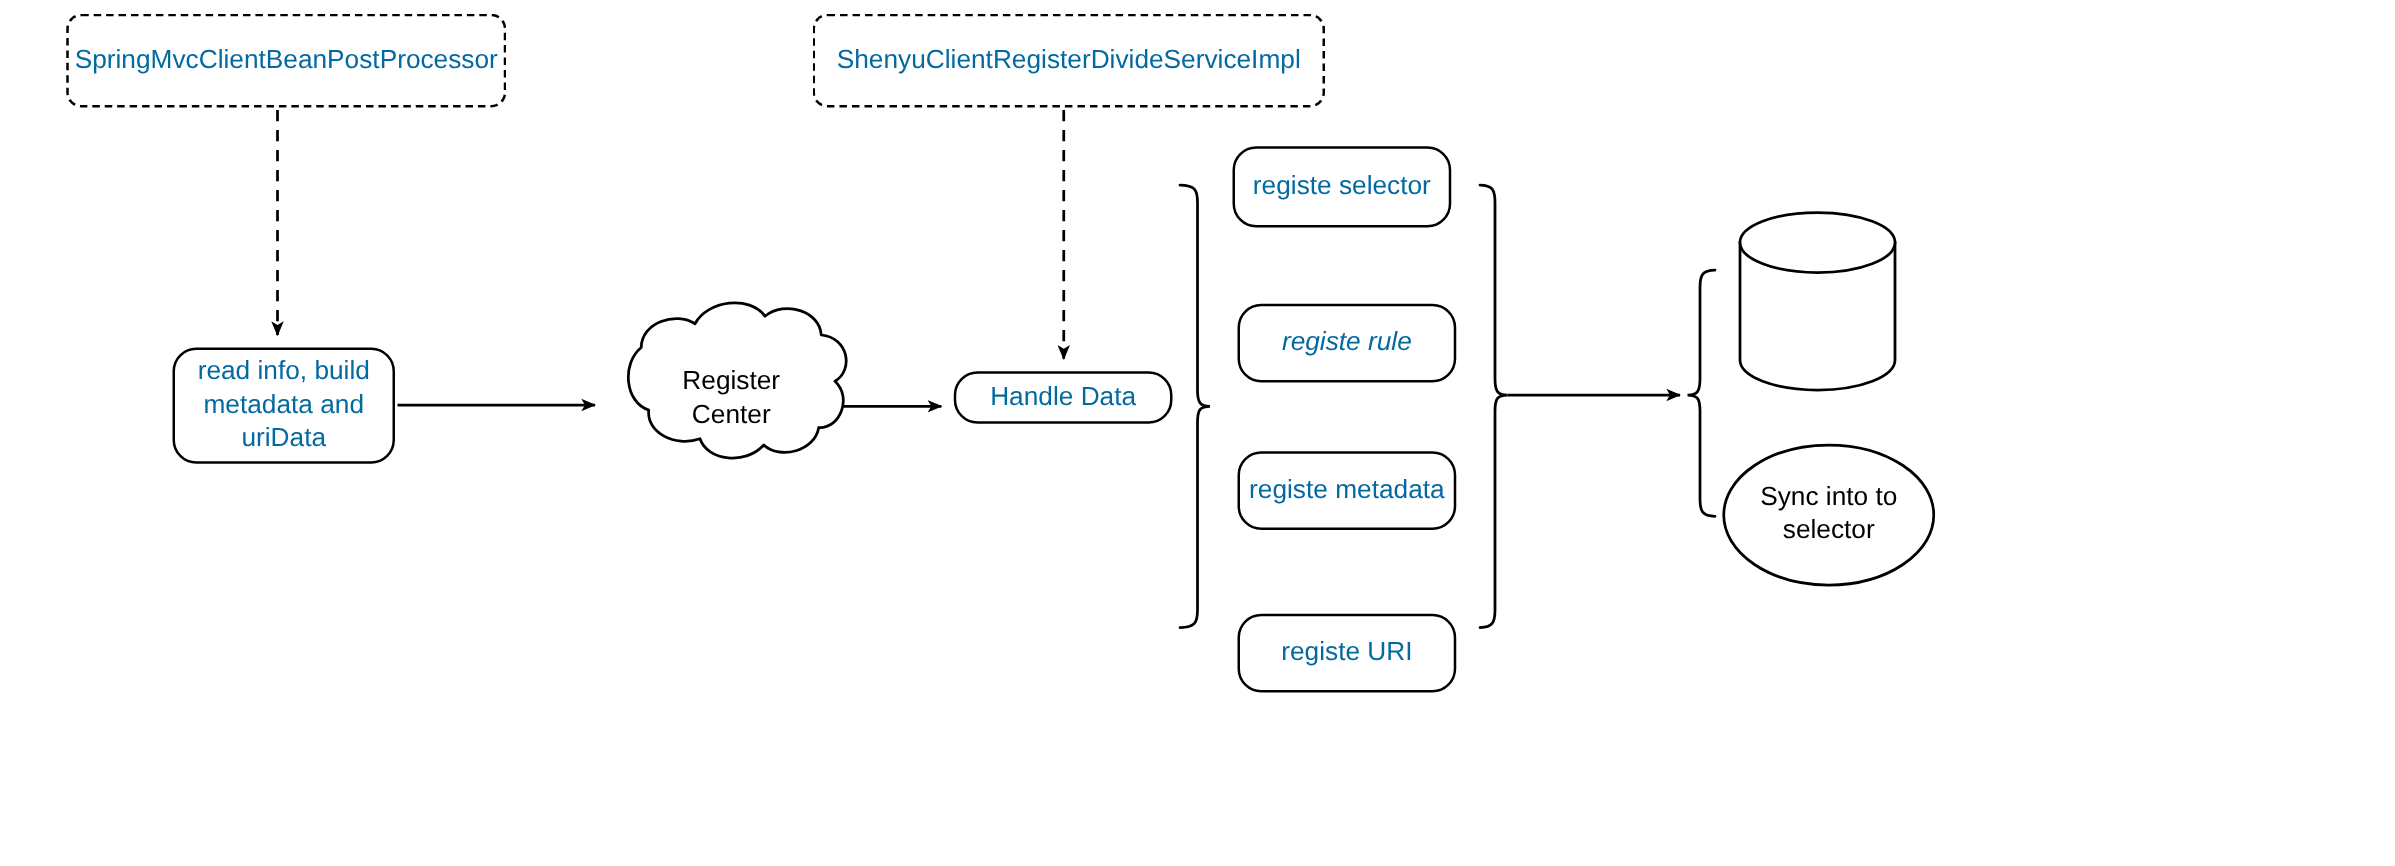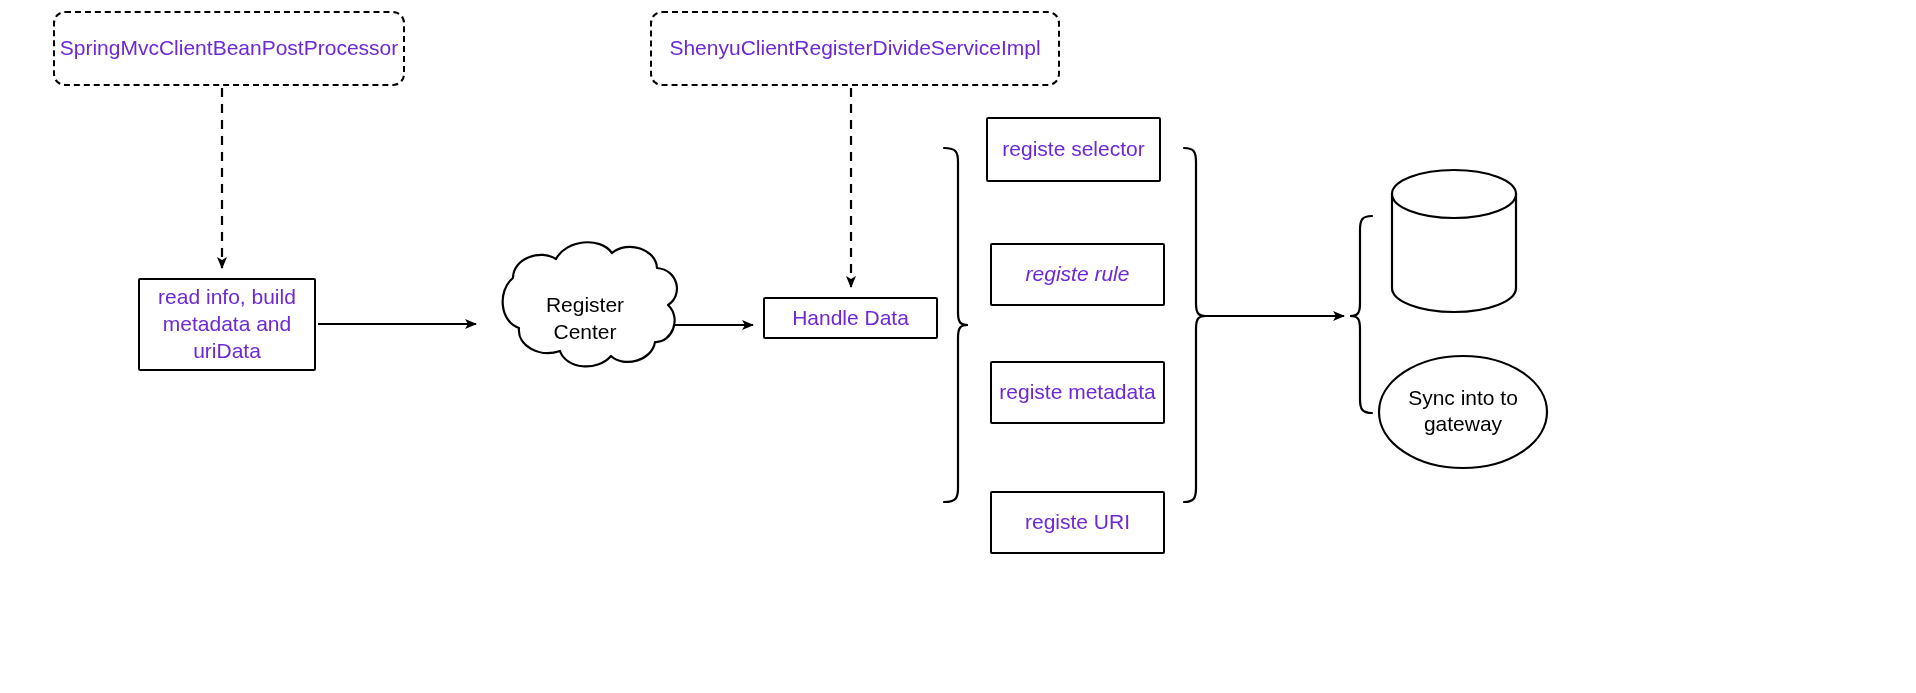--- a/index.html
+++ b/index.html
@@ -1,24 +1,24 @@
 <!DOCTYPE html>
 <html><head>
 <meta charset="utf-8">
 <style>
   html,body{margin:0;padding:0;background:#ffffff;}
   body{width:1916px;height:693px;overflow:hidden;
        font-family:"Liberation Sans","DejaVu Sans",sans-serif;color:#000;}
   #canvas{position:relative;width:1916px;height:693px;background:#fff;}
 
   .node{position:absolute;box-sizing:border-box;display:flex;align-items:center;
-        justify-content:center;text-align:center;line-height:1.28;color:#6d28d9;}
+        justify-content:center;text-align:center;line-height:1.28;color:#0369a1;}
 
   .dashed-note{border:2px dashed #000;border-radius:12px;background:#fff;font-size:21px;}
-  .rbox{border:2px solid #000;border-radius:2px;background:#fff;font-size:21px;}
+  .rbox{border:2px solid #000;border-radius:19px;background:#fff;font-size:21px;}
 
   .svg-layer{position:absolute;left:0;top:0;width:1916px;height:693px;pointer-events:none;}
 
   .cloud-label{position:absolute;font-size:21px;text-align:center;line-height:1.3;}
   .db-label{position:absolute;font-size:21px;text-align:center;line-height:1.25;}
   .ellipse-label{position:absolute;font-size:21px;text-align:center;line-height:1.25;}
 </style>
 </head>
 <body>
 
@@ -119,16 +119,16 @@
   </svg>
 
   <div class="cloud-label" style="left:500px;top:291px;width:170px;">
     <div>Register</div>
     <div>Center</div>
   </div>
 
 
   <div class="ellipse-label" style="left:1383px;top:385px;width:160px;">
     <div>Sync into to</div>
-    <div>gateway</div>
+    <div>selector</div>
   </div>
 
 </div>
 
 </body></html>

